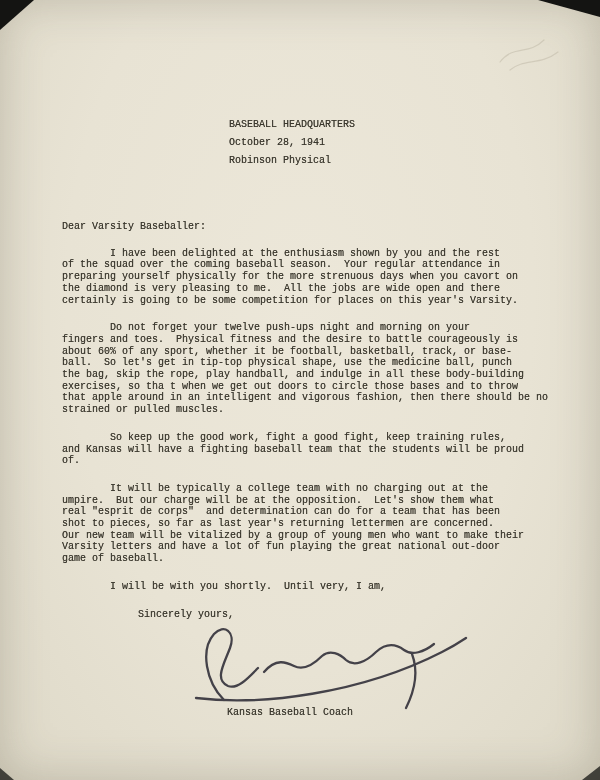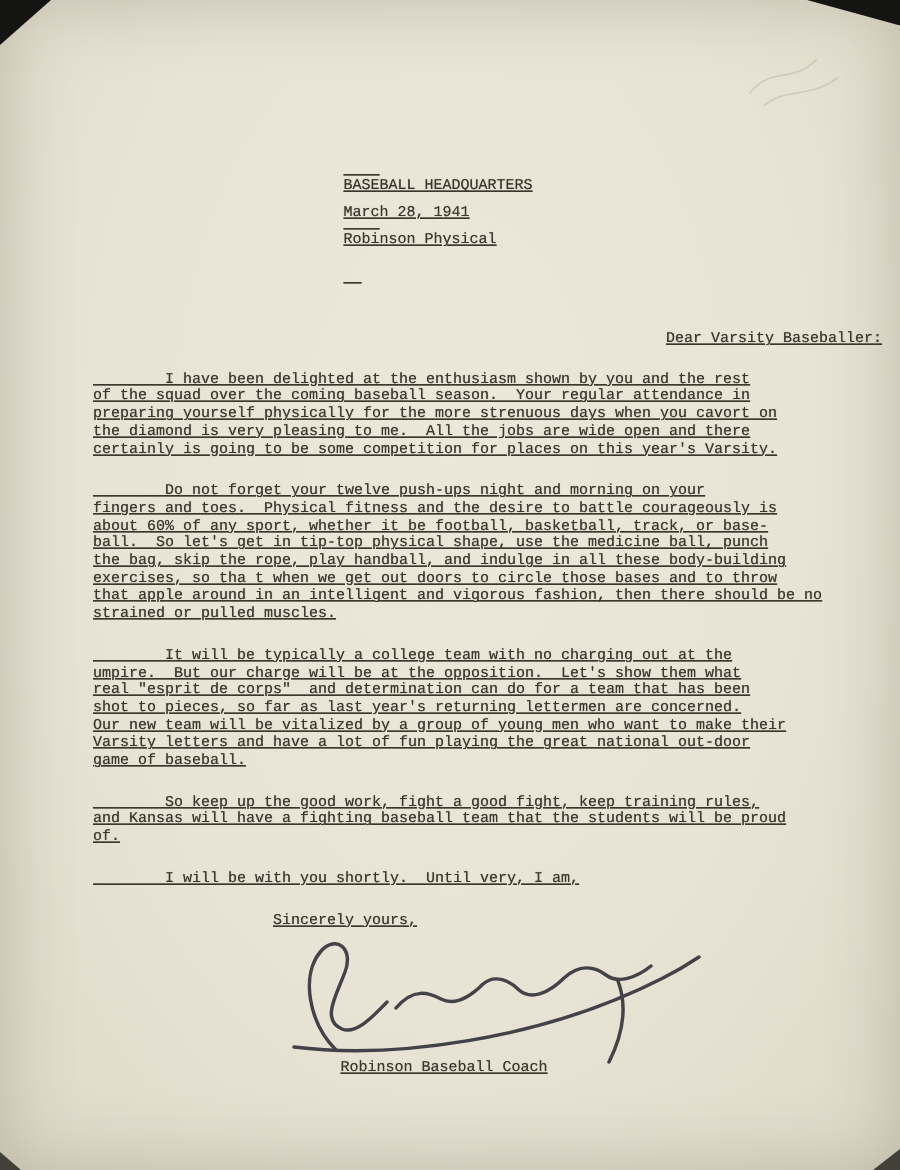--- a/index.html
+++ b/index.html
@@ -20,84 +20,83 @@
   .corner-tr { top: 0; right: 0; width: 62px; height: 17px; clip-path: polygon(0 0, 100% 0, 100% 100%); }
   .corner-bl { bottom: 0; left: 0; width: 14px; height: 12px; clip-path: polygon(0 0, 0 100%, 100% 100%); opacity: .75; }
   .corner-br { bottom: 0; right: 0; width: 18px; height: 14px; clip-path: polygon(100% 0, 100% 100%, 0 100%); opacity: .75; }
   .typed {
     font-family: "Liberation Mono", "DejaVu Sans Mono", monospace;
     font-size: 10px;
     line-height: 11.7px;
     color: #3a372d;
     white-space: pre-wrap;
     text-shadow: 0 0 0.5px rgba(45, 42, 33, 0.65);
-    text-decoration: underline;
   }
   .letterhead { position: absolute; left: 229px; top: 96px; }
   .letterhead div { line-height: 12.5px; }
   .date-line { position: absolute; left: 229px; top: 137px; }
   .body-block { position: absolute; left: 62px; top: 221px; width: 526px; }
-  .salutation { margin: 0 0 14px 0; text-align: right; }
+  .salutation { margin: 0 0 14px 0; }
   .para { margin: 15px 0 16px 0; }
-  .sign-off { margin: 14px 0 0 120px; }
+  .sign-off { margin: 14px 0 0 76px; }
   .signature-svg { position: absolute; left: 180px; top: 610px; z-index: 3; }
   .signature-title { position: absolute; left: 227px; top: 707px; z-index: 2; }
   .pencil-svg { position: absolute; left: 492px; top: 28px; opacity: 0.45; }
 </style>
 </head>
 <body>
 
 <div class="paper">
 
   <div class="letterhead typed">
     <div>BASEBALL HEADQUARTERS</div>
     <div>Robinson Physical</div>
   </div>
 
-  <div class="date-line typed">March 28, 1941</div>
+  <div class="date-line typed">October 28, 1941</div>
 
   <div class="body-block">
     <div class="salutation typed">Dear Varsity Baseballer:</div>
     <div class="para typed">        I have been delighted at the enthusiasm shown by you and the rest
 of the squad over the coming baseball season.  Your regular attendance in
 preparing yourself physically for the more strenuous days when you cavort on
 the diamond is very pleasing to me.  All the jobs are wide open and there
 certainly is going to be some competition for places on this year's Varsity.</div>
     <div class="para typed">        Do not forget your twelve push-ups night and morning on your
 fingers and toes.  Physical fitness and the desire to battle courageously is
 about 60% of any sport, whether it be football, basketball, track, or base-
 ball.  So let's get in tip-top physical shape, use the medicine ball, punch
 the bag, skip the rope, play handball, and indulge in all these body-building
 exercises, so tha t when we get out doors to circle those bases and to throw
 that apple around in an intelligent and vigorous fashion, then there should be no
 strained or pulled muscles.</div>
+    <div class="para typed">        So keep up the good work, fight a good fight, keep training rules,
+and Kansas will have a fighting baseball team that the students will be proud
+of.</div>
     <div class="para typed">        It will be typically a college team with no charging out at the
 umpire.  But our charge will be at the opposition.  Let's show them what
 real "esprit de corps"  and determination can do for a team that has been
 shot to pieces, so far as last year's returning lettermen are concerned.
 Our new team will be vitalized by a group of young men who want to make their
 Varsity letters and have a lot of fun playing the great national out-door
 game of baseball.</div>
-    <div class="para typed">        So keep up the good work, fight a good fight, keep training rules,
-and Kansas will have a fighting baseball team that the students will be proud
-of.</div>
     <div class="para typed">        I will be with you shortly.  Until very, I am,</div>
     <div class="sign-off typed">Sincerely yours,</div>
   </div>
 
   <svg class="signature-svg" width="300" height="105" viewBox="0 0 300 105" fill="none">
     <g stroke="#2e2c36" stroke-width="2.3" stroke-linecap="round" fill="none" opacity="0.88">
       <path d="M 44,90 C 26,72 20,40 34,24 C 44,13 56,22 50,38 C 44,54 34,70 48,76 C 58,80 70,66 78,58"></path>
       <path d="M 84,62 C 96,48 106,52 114,56 C 124,61 134,54 142,46 C 150,39 160,44 166,50 C 174,57 186,52 196,42 C 206,33 216,34 224,40 C 232,46 244,42 254,34"></path>
       <path d="M 16,88 C 80,96 180,84 262,42 C 272,37 280,32 286,28"></path>
       <path d="M 232,44 C 238,60 236,78 226,98"></path>
     </g>
   </svg>
 
-  <div class="signature-title typed">Robinson Baseball Coach</div>
+  <div class="signature-title typed">Kansas Baseball Coach</div>
 
   <svg class="pencil-svg" width="80" height="48" viewBox="0 0 80 48" fill="none">
     <g stroke="#b9b2a0" stroke-width="1.2" stroke-linecap="round" fill="none">
       <path d="M 8,34 C 22,16 36,28 52,12"></path>
       <path d="M 18,42 C 32,30 48,38 66,24"></path>
     </g>
   </svg>
 
   <div class="corner corner-tl"></div>
   <div class="corner corner-tr"></div>

